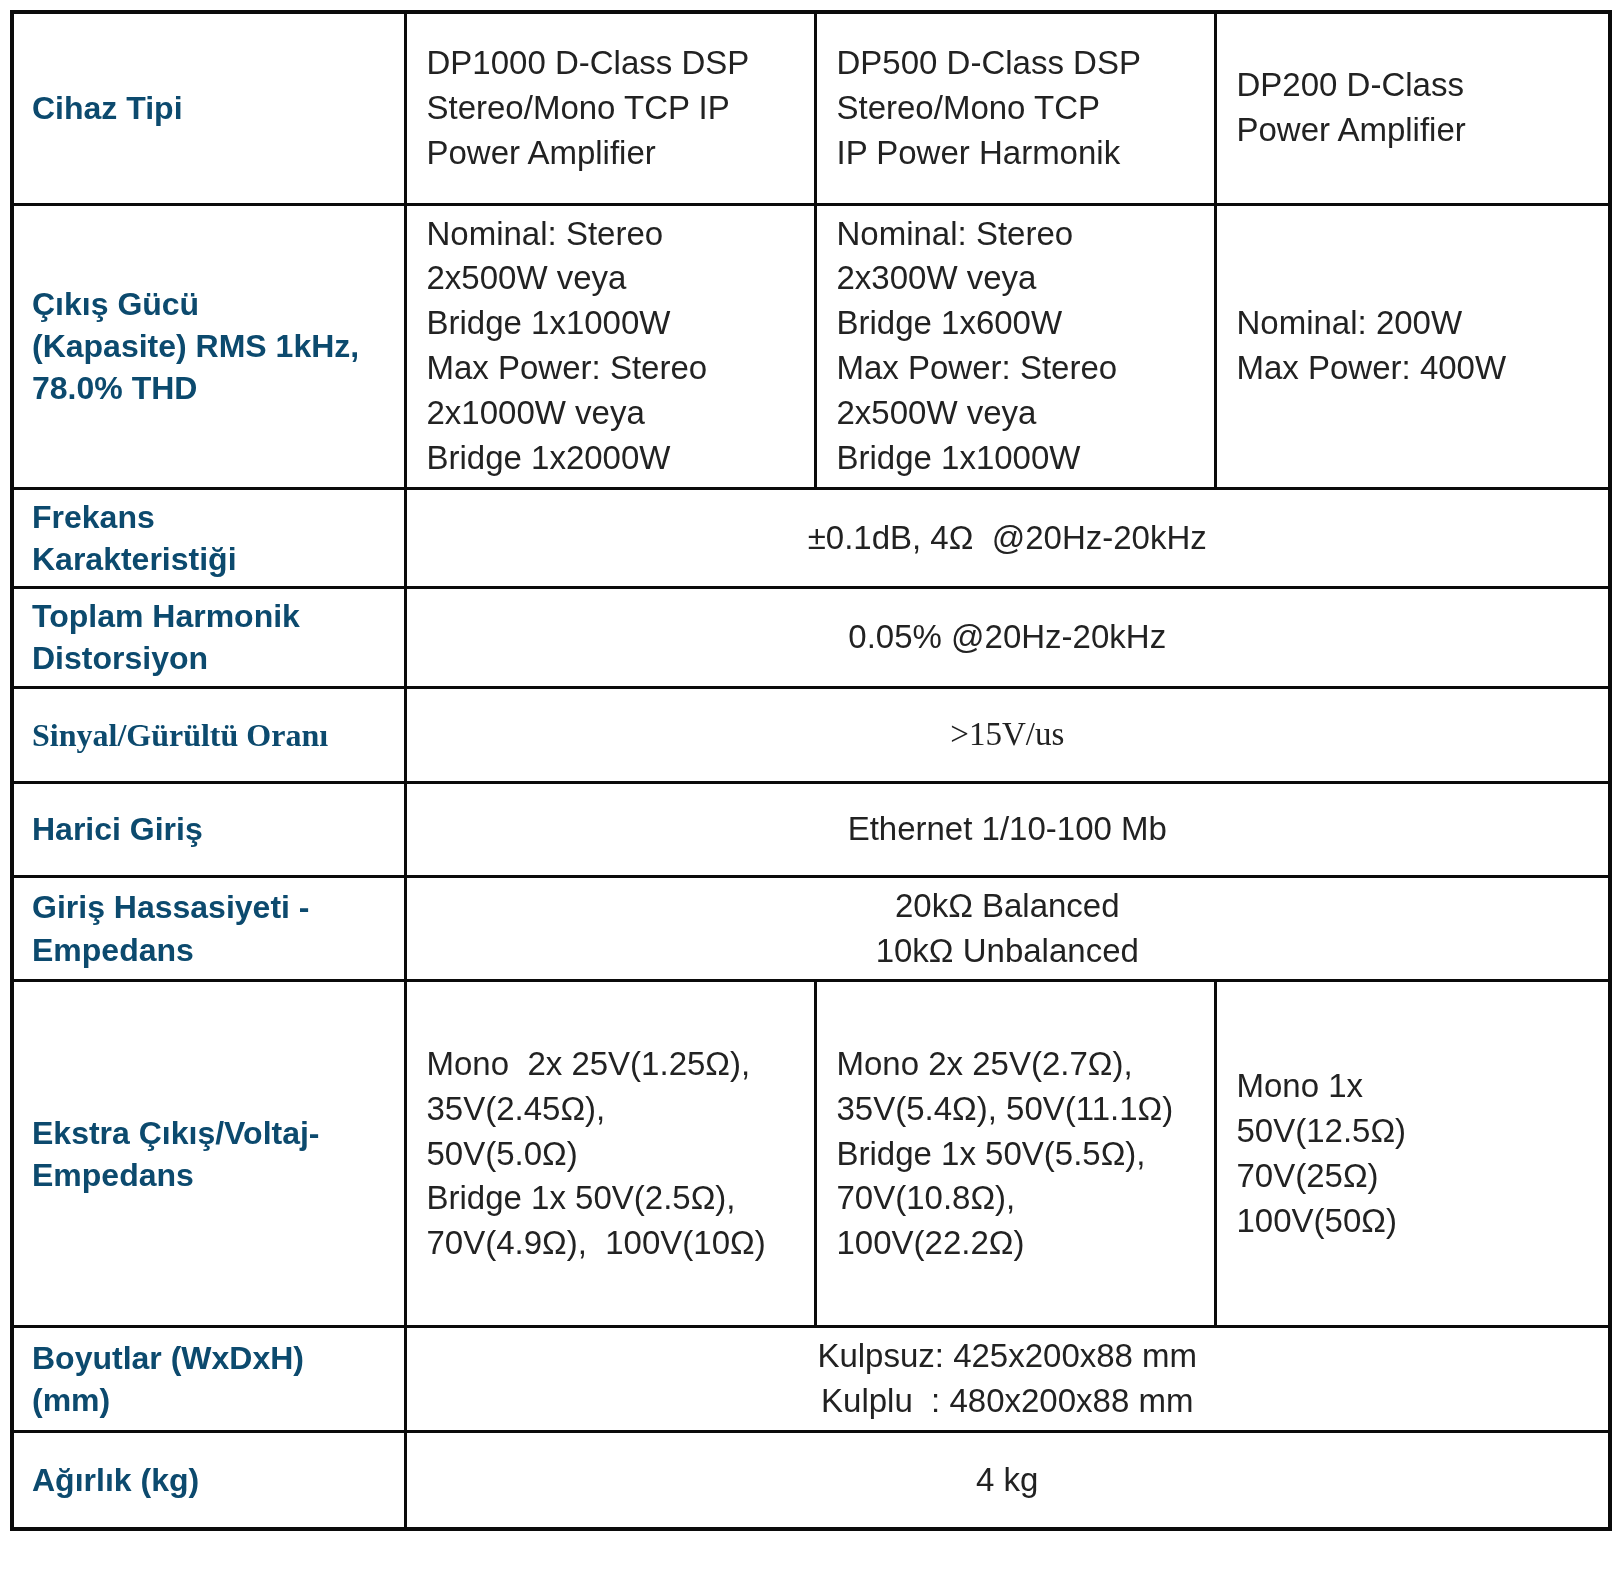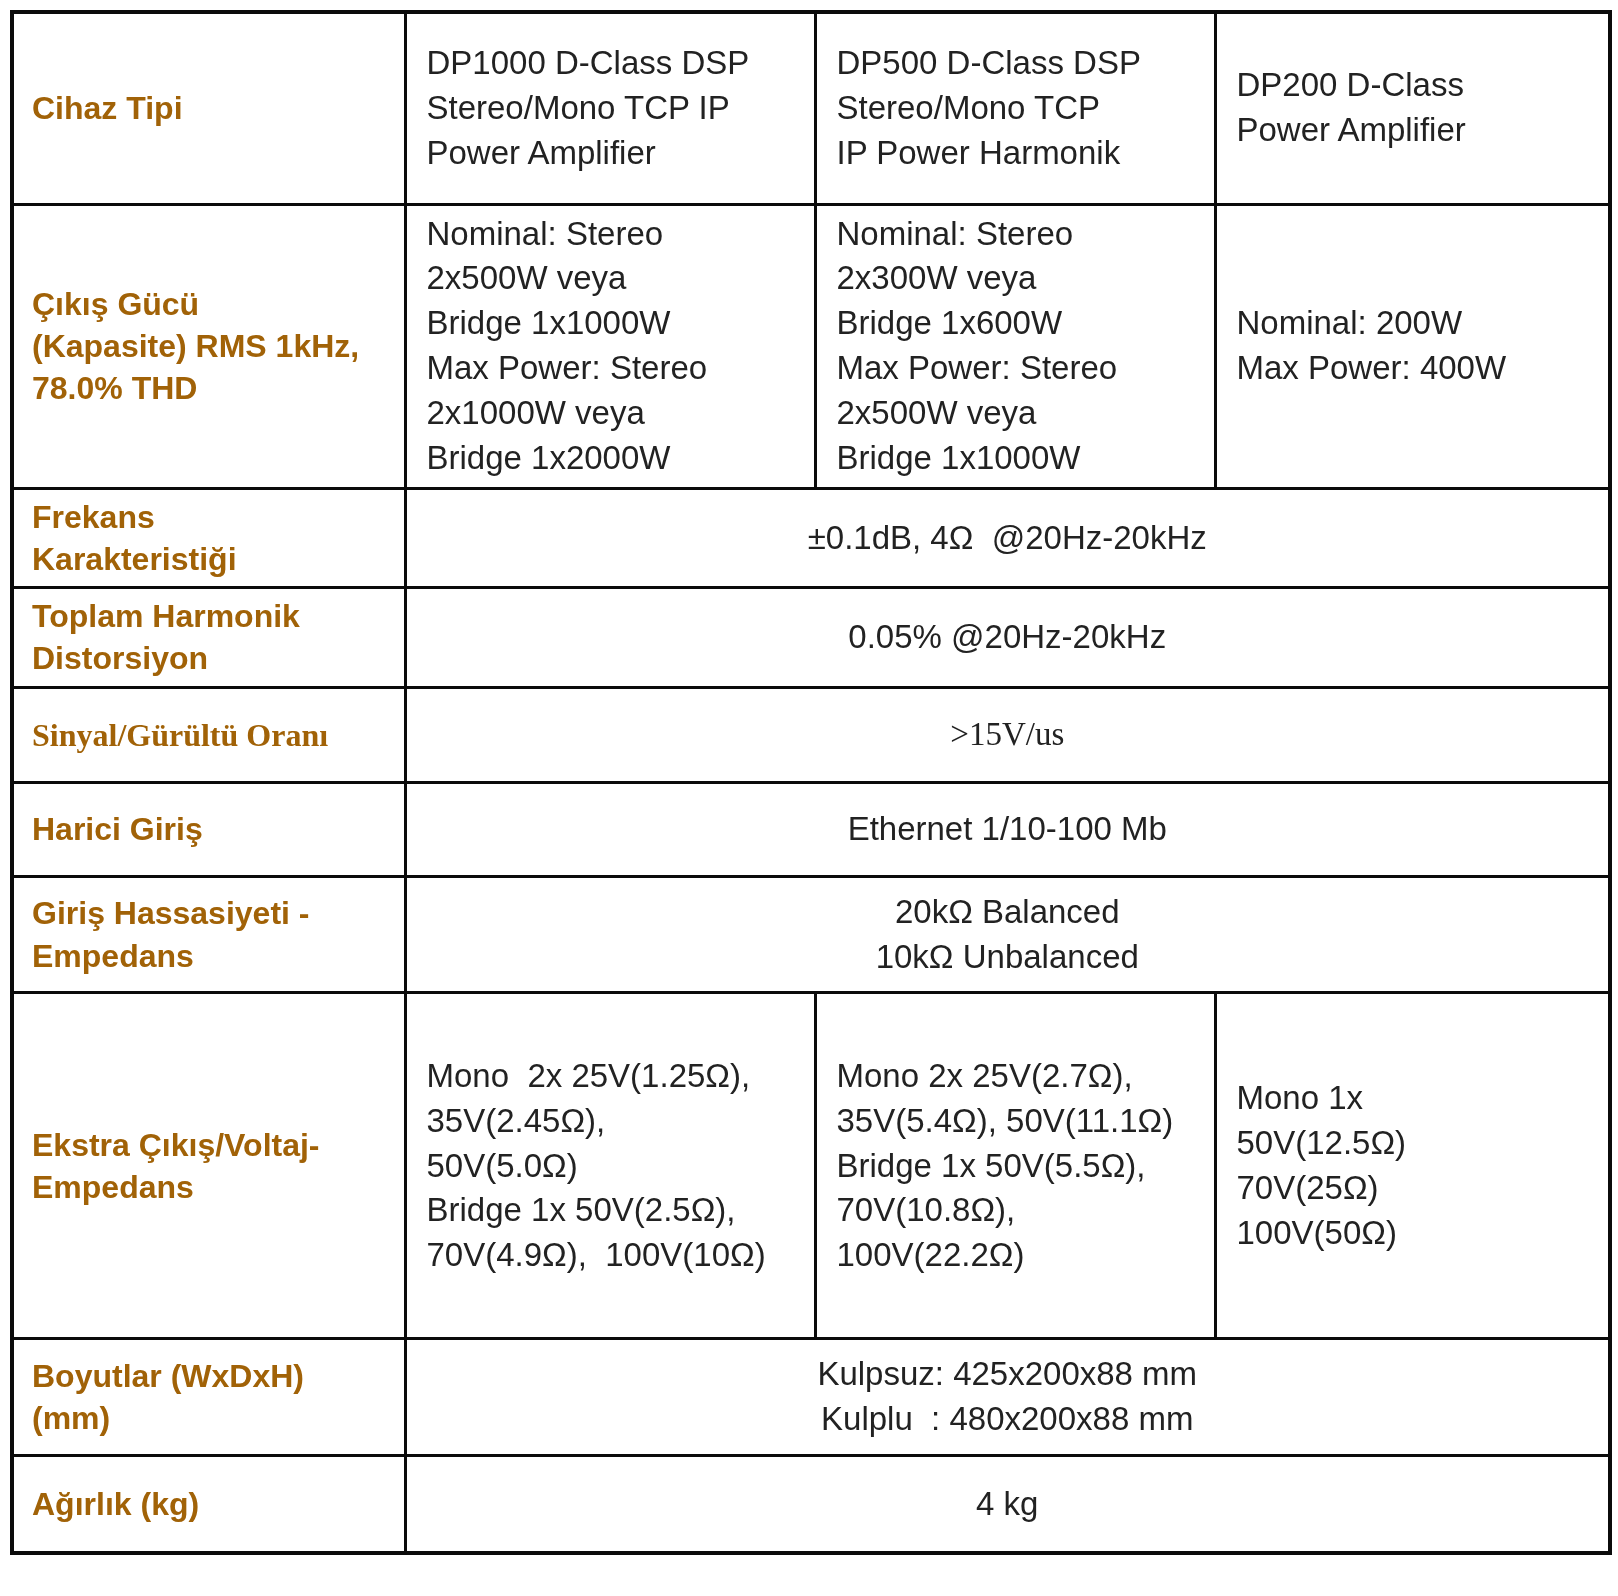--- a/index.html
+++ b/index.html
@@ -27,40 +27,40 @@
   table.spec td {
     border: 3px solid #0b0b0b;
     vertical-align: middle;
     box-sizing: border-box;
     overflow: hidden;
   }
   td.label {
     font-weight: 700;
     font-size: 32px;
     line-height: 1.32;
-    color: #a16207;
+    color: #0c4a6e;
     text-align: left;
     padding: 6px 8px 6px 18px;
     white-space: pre-wrap;
     letter-spacing: 0px;
   }
   td.val {
     font-weight: 400;
     font-size: 33px;
     line-height: 1.36;
     color: #222222;
     white-space: pre-wrap;
   }
   td.val.left {
     text-align: left;
     padding: 6px 8px 6px 20px;
   }
   td.val.center {
     text-align: center;
-    padding: 12px 10px;
+    padding: 6px 10px;
   }
   
   tr.r1  { height: 192px; }
   tr.r2  { height: 276px; }
   tr.r3  { height: 95px;  }
   tr.r4  { height: 95px;  }
   tr.r5  { height: 95px; font-family: Liberation Serif, serif;  }
   tr.r6  { height: 94px;  }
   tr.r7  { height: 96px;  }
   tr.r8  { height: 92px;  }

